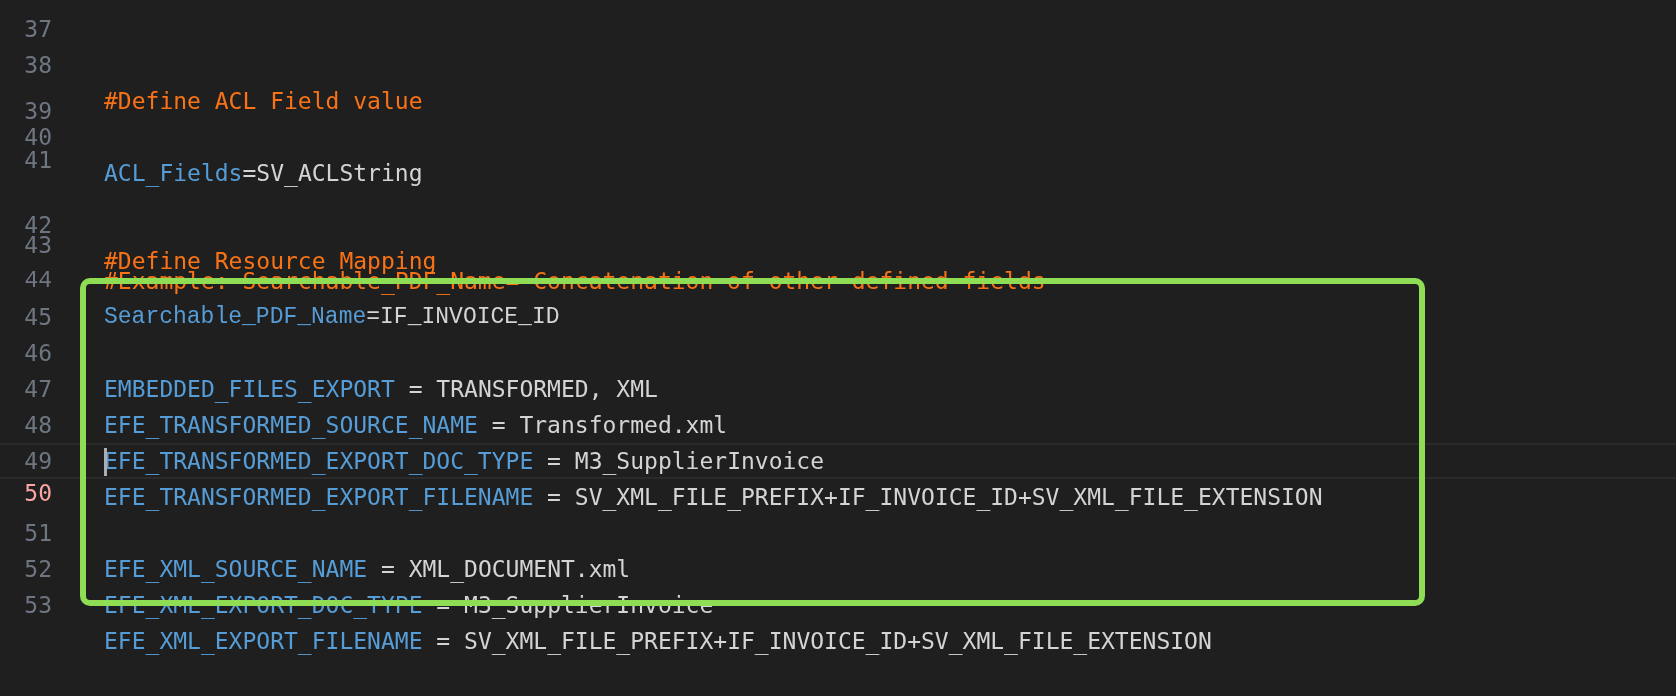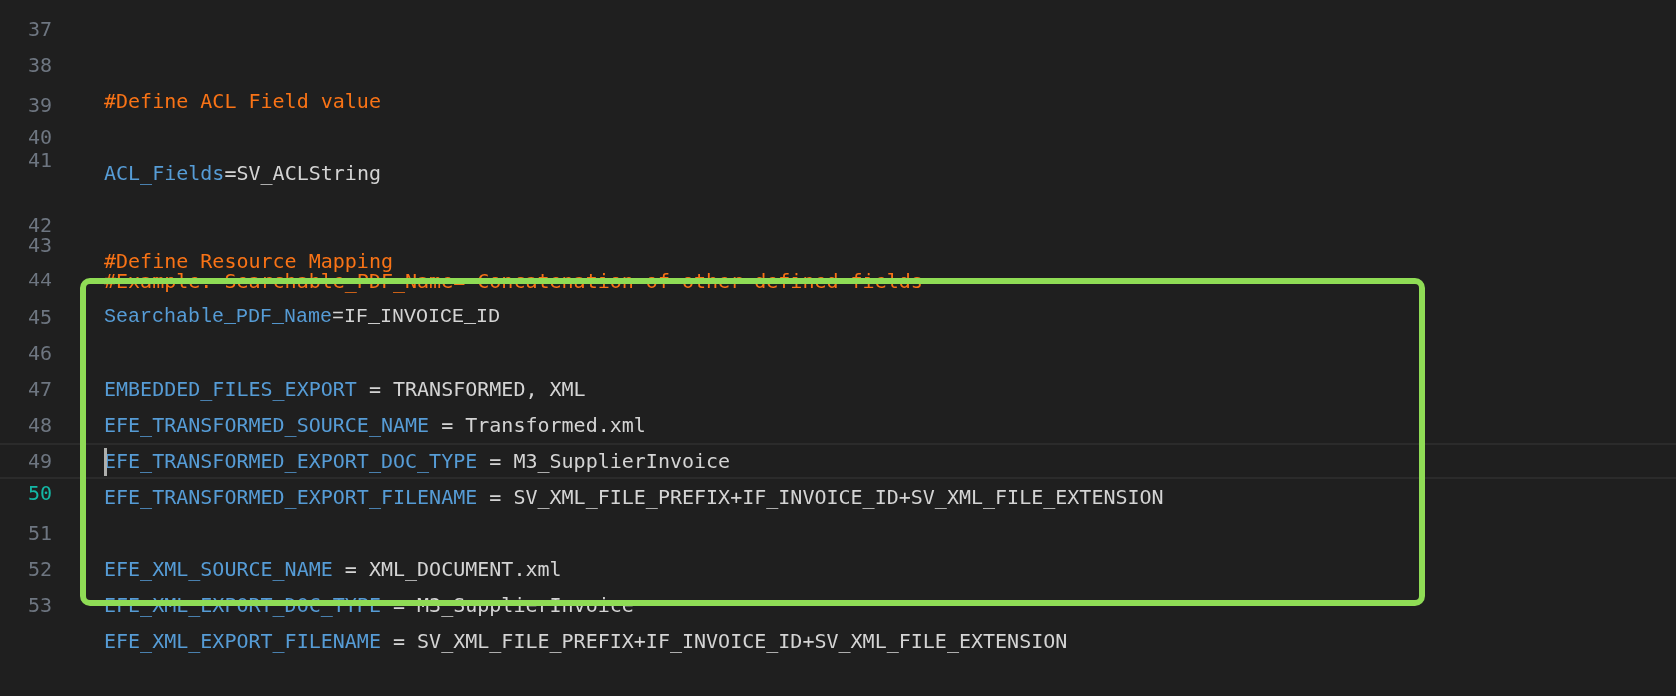--- a/index.html
+++ b/index.html
@@ -9,21 +9,21 @@
       width: 1676px;
       height: 696px;
       overflow: hidden;
     }
     .editor {
       position: relative;
       width: 1676px;
       height: 696px;
       background: #1f1f1f;
       font-family: "DejaVu Sans Mono", "Liberation Mono", monospace;
-      font-size: 20px;
+      font-size: 23px;
       letter-spacing: 0px;
     }
     .line {
       position: absolute;
       left: 0;
       width: 1676px;
       height: 36px;
       line-height: 36px;
       white-space: pre;
     }
@@ -33,21 +33,21 @@
       border-bottom: 2px solid #2b2b2b;
       line-height: 32px;
     }
     .ln {
       position: absolute;
       left: 0;
       width: 52px;
       text-align: right;
       color: #6e7681;
     }
-    .line.current .ln { color: #14b8a6; }
+    .line.current .ln { color: #fca5a5; }
     .code {
       position: absolute;
       left: 104px;
     }
     .comment { color: #f97316; }
     .key { color: #569cd6; }
     .val { color: #d4d4d4; }
     .cursor {
       position: absolute;
       left: 104px;
@@ -75,21 +75,21 @@
 
   <div class="line" style="top:-25px;">
     <span class="ln">37</span>
   </div>
 
   <div class="line" style="top:11px;">
     <span class="ln">38</span>
     <span class="code comment">#Define ACL Field value</span>
   </div>
 
-  <div class="line" style="top:51px;">
+  <div class="line" style="top:57px;">
     <span class="ln">39</span>
   </div>
 
   <div class="line" style="top:83px;">
     <span class="ln">40</span>
     <span class="code"><span class="key">ACL_Fields</span><span class="val">=</span><span class="val">SV_ACLString</span></span>
   </div>
 
   <div class="line" style="top:106px;">
     <span class="ln">41</span>

